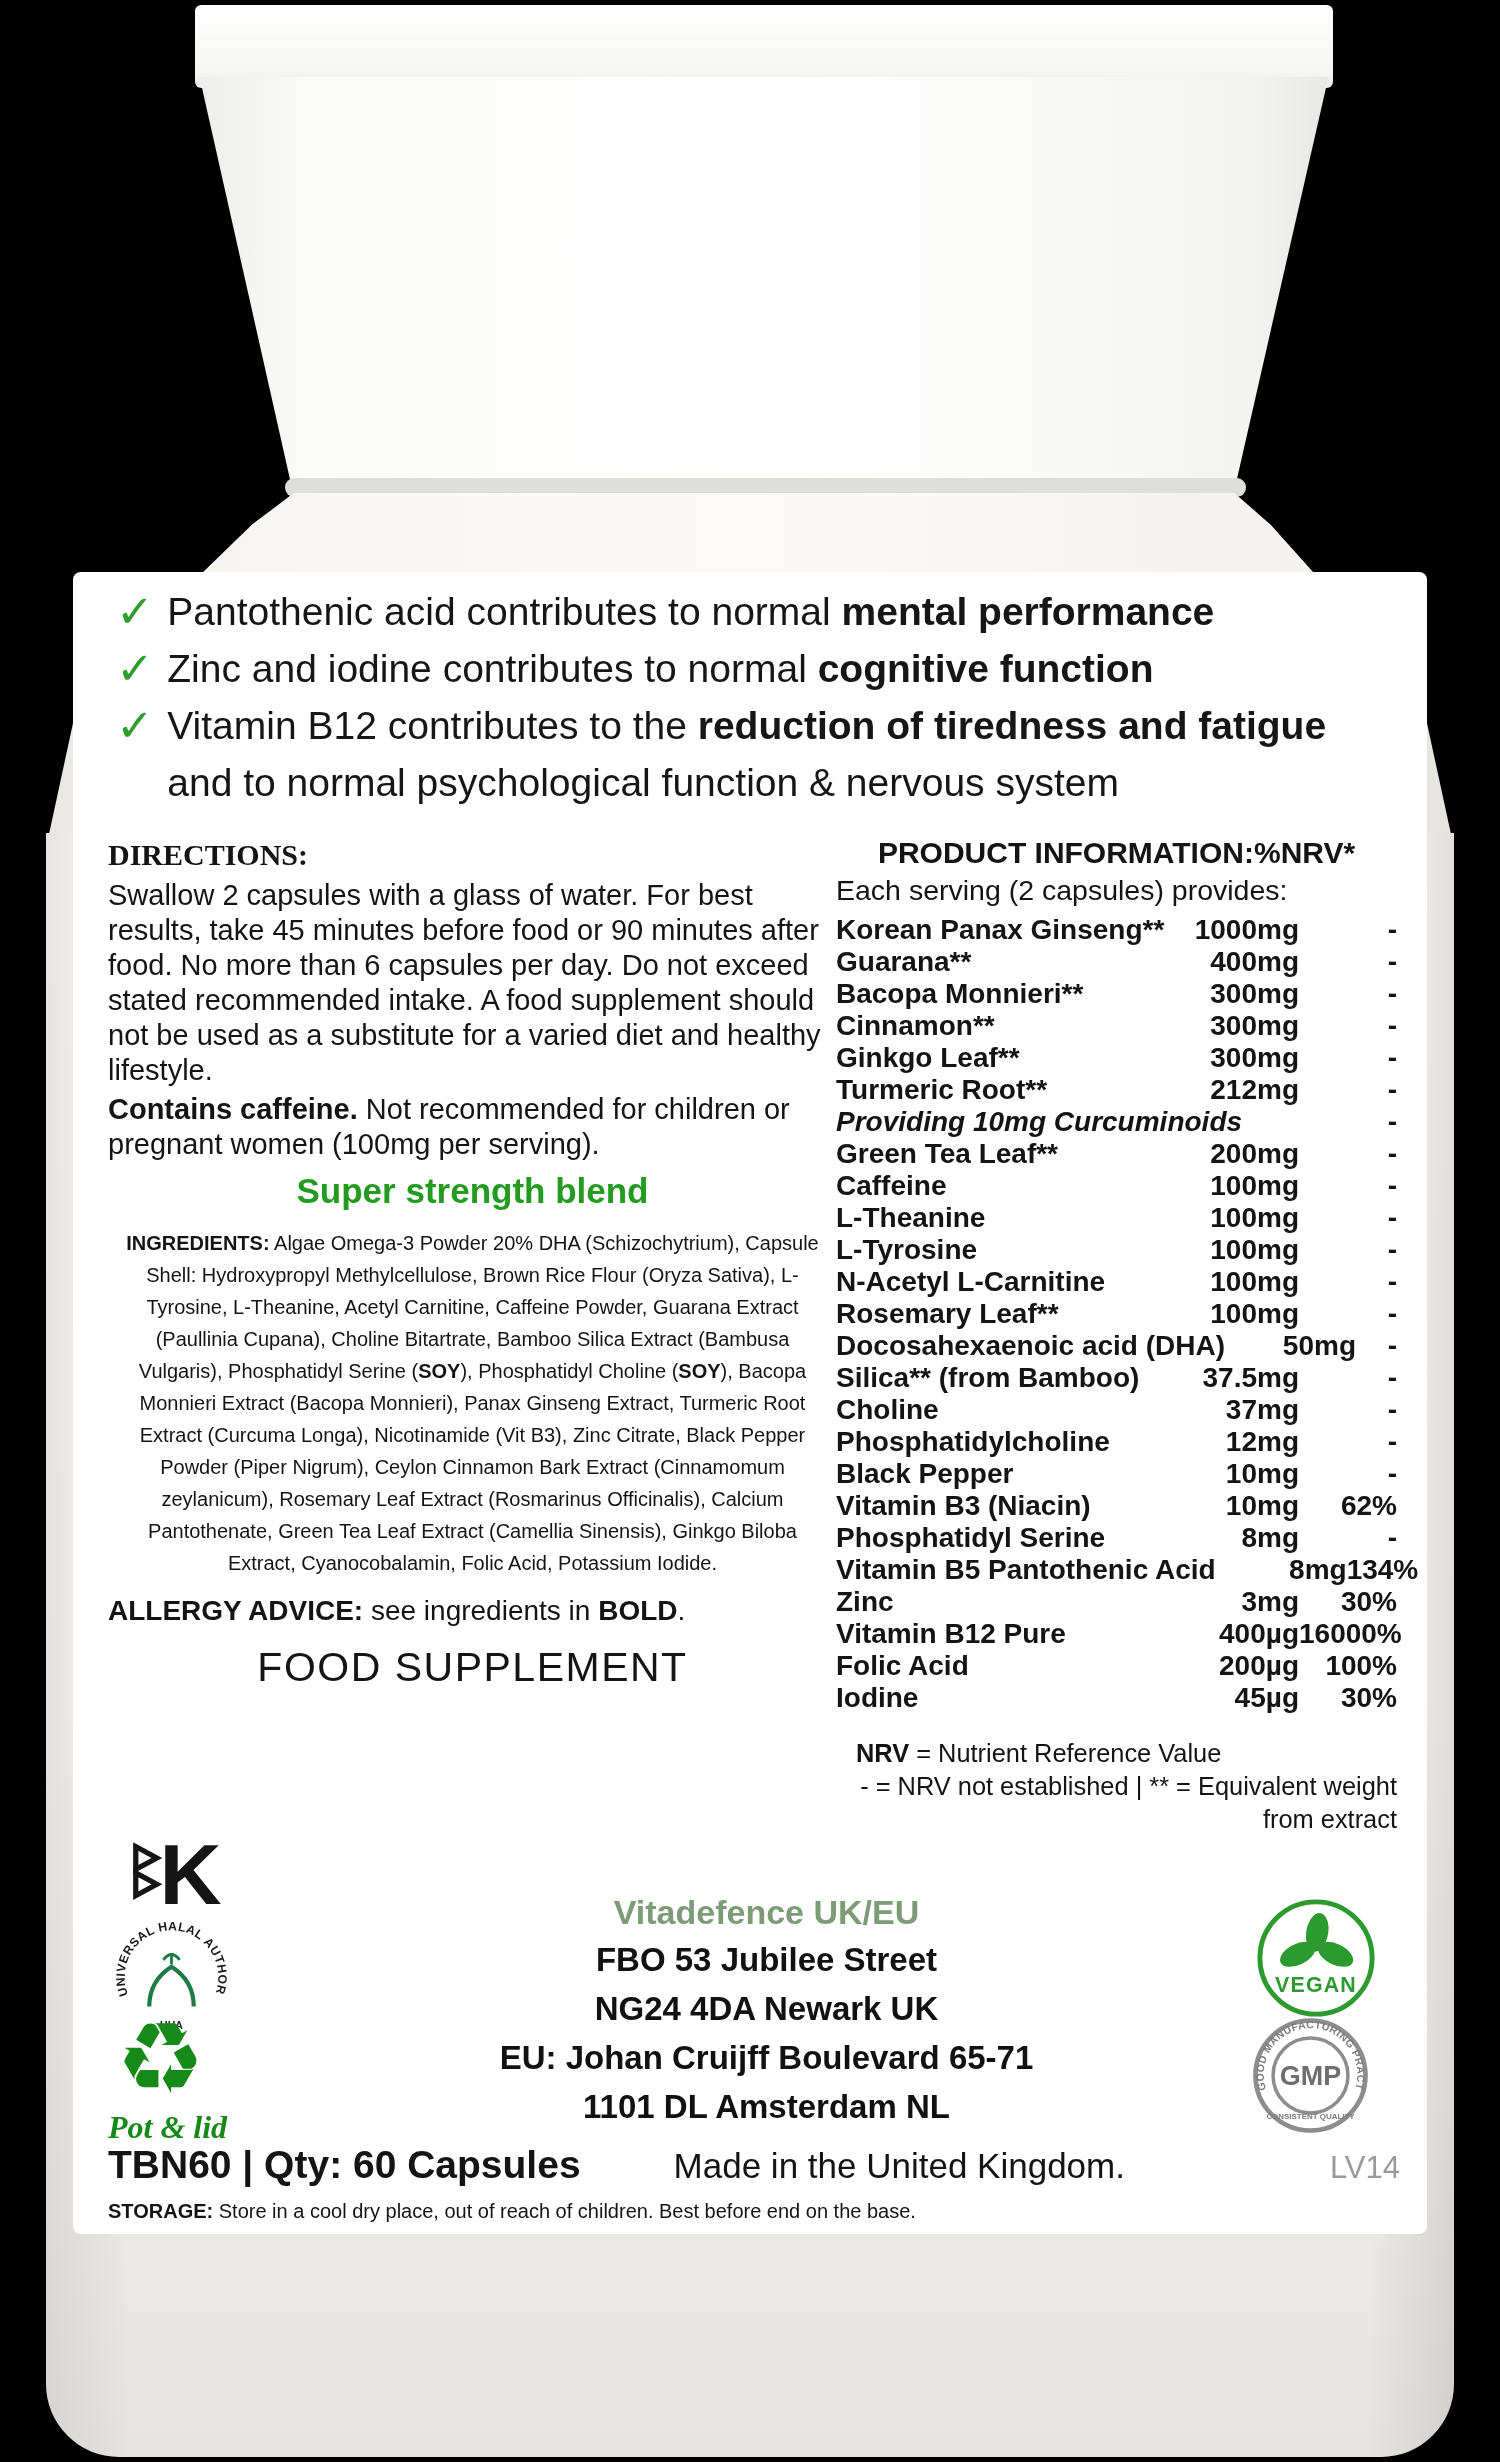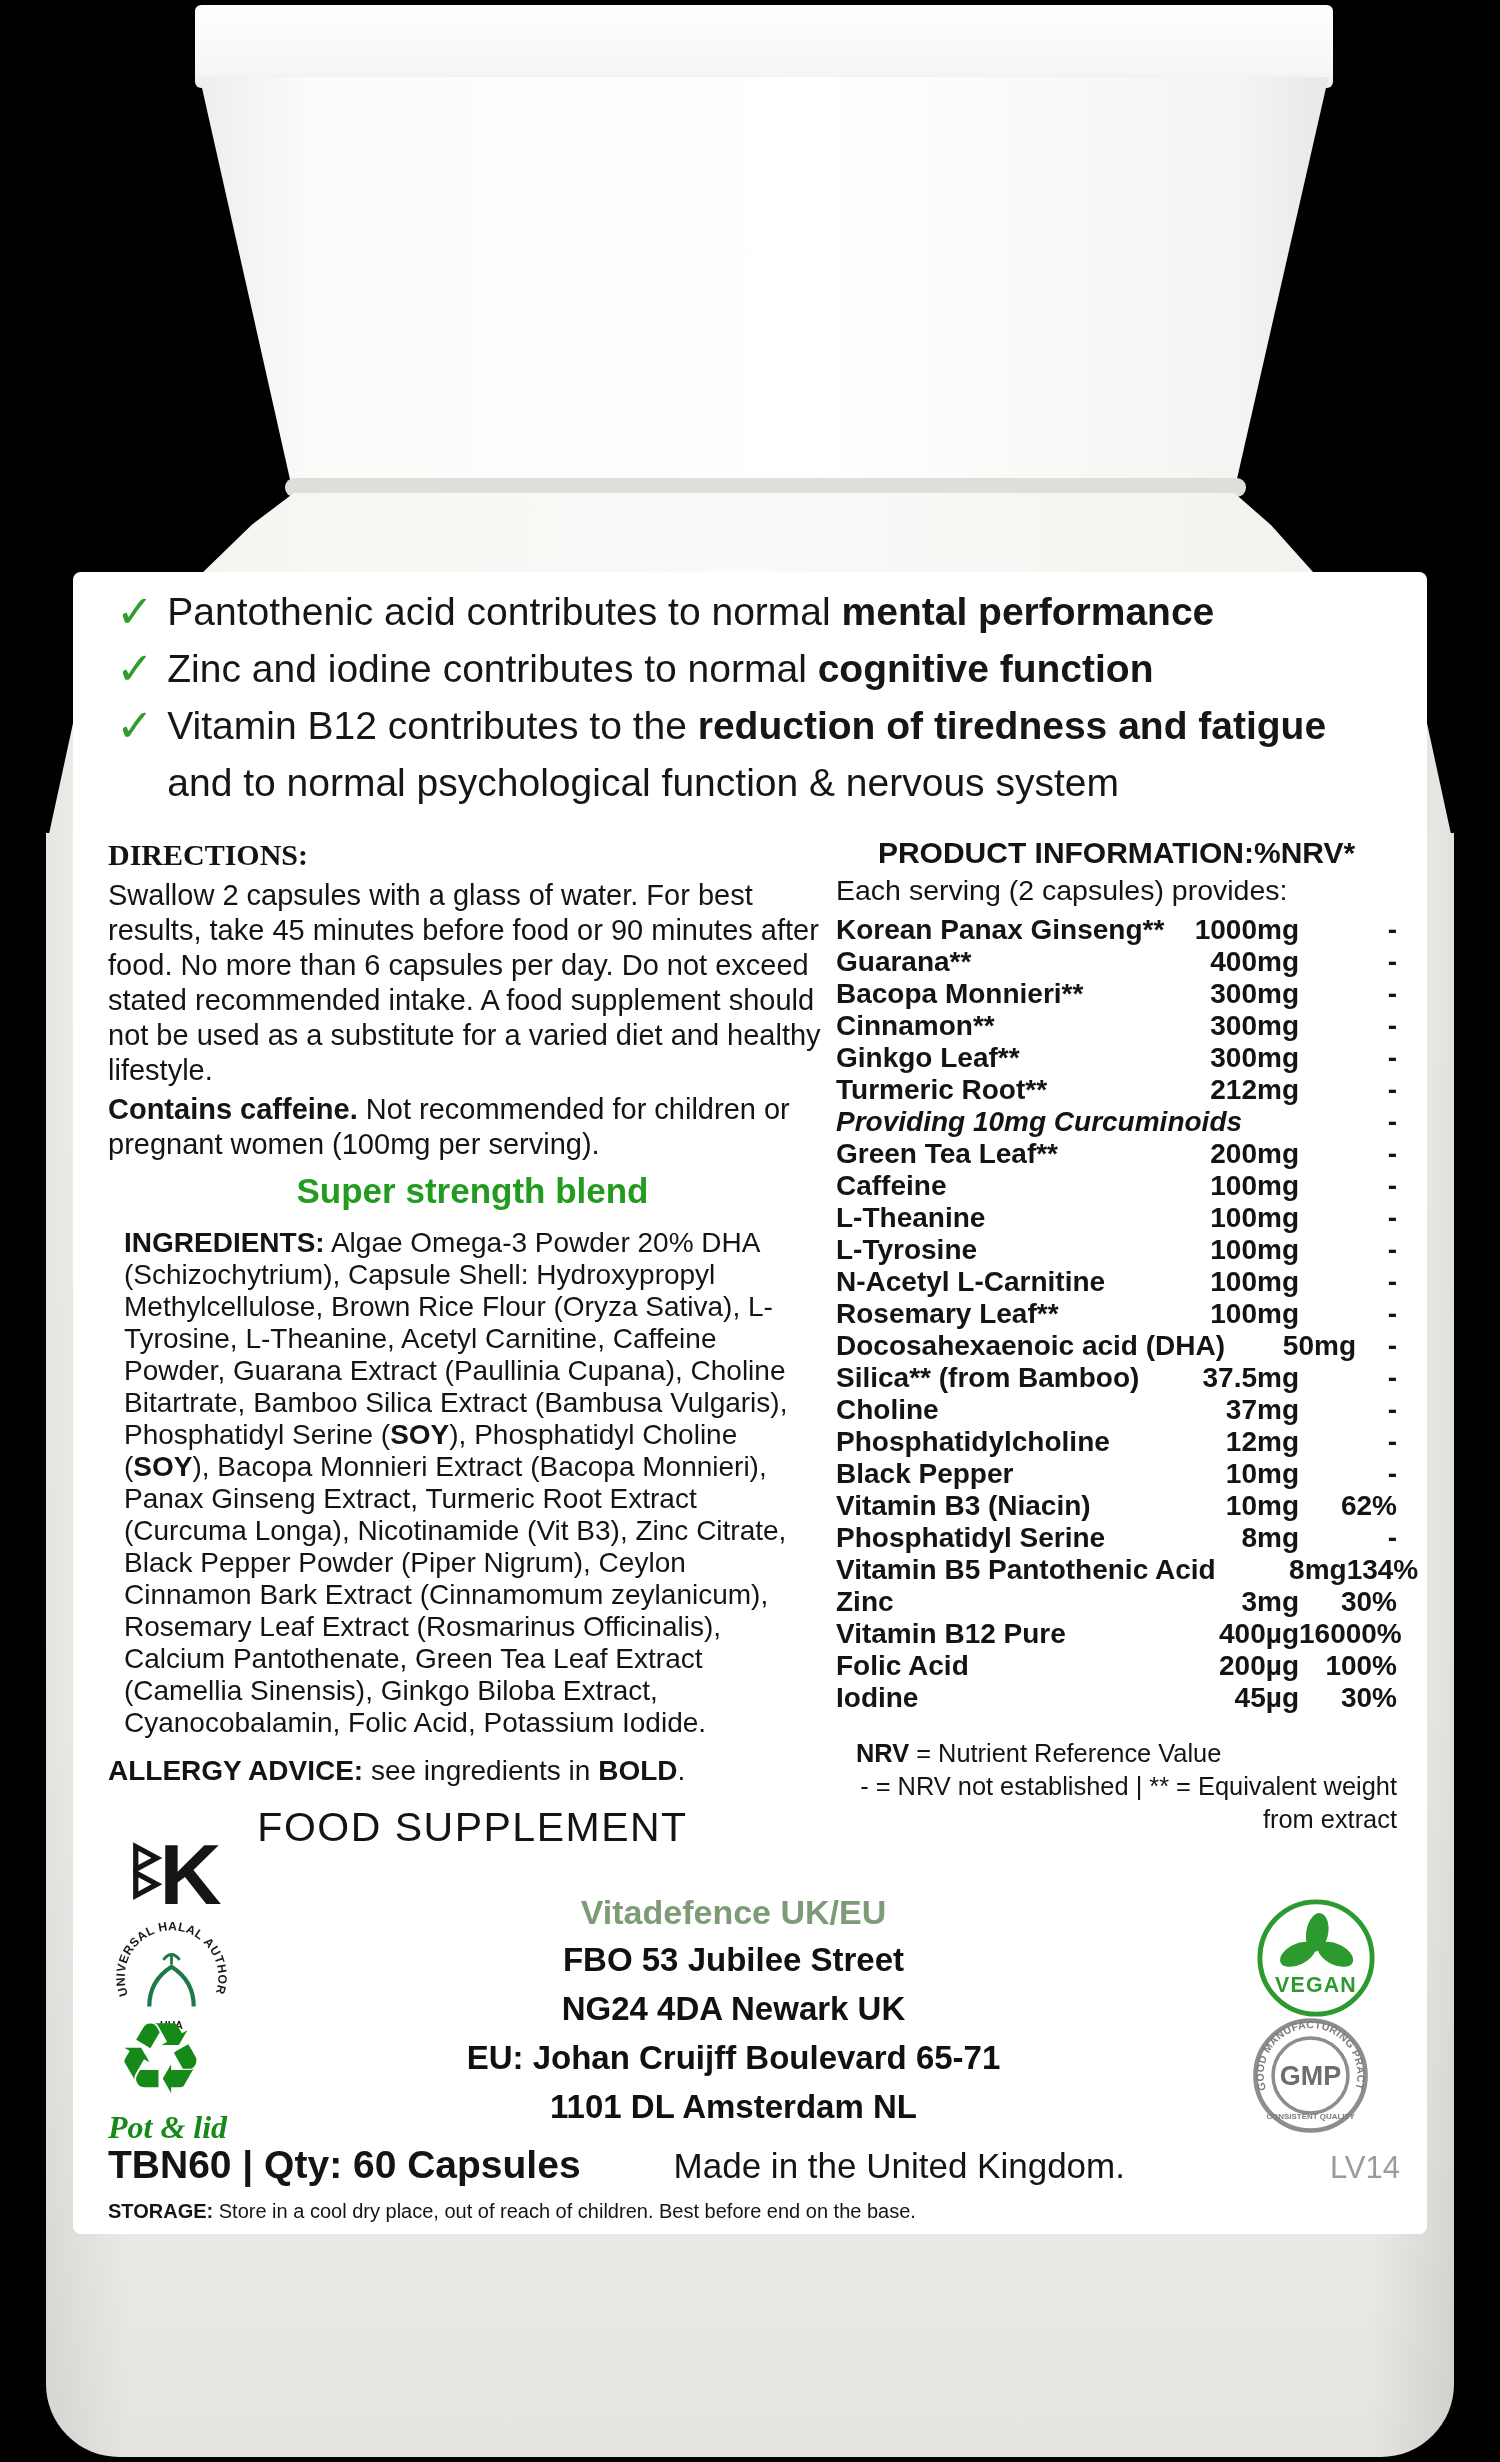--- a/index.html
+++ b/index.html
@@ -25,21 +25,21 @@
   #claims{left:116px;top:583px;width:1272px;}
   .claim{display:flex;gap:9.3px;font-size:39px;line-height:57px;color:#161616;}
   .claim .check{flex:0 0 42px;color:#2f9e2d;font-size:45px;font-weight:bold;line-height:57px;}
   .claim b{font-weight:bold;}
   
   #left-col{left:108px;top:836px;width:729px;}
   .section-h{font-size:30px;font-weight:bold;line-height:37px;margin:0;font-family:Liberation Serif, serif;}
   .para{font-size:29px;line-height:35px;margin:4.6px 0 0 0;}
   .para b{font-weight:bold;}
   #blend-h{font-size:35px;font-weight:bold;color:#229b1e;text-align:center;margin:9.3px 0 7.7px 0;line-height:40px;}
-  #ingredients{font-size:28px;line-height:32px;margin:16px;}
+  #ingredients{font-size:20px;line-height:32px;margin:16px;text-align:center;}
   #ingredients b{font-weight:bold;}
   #allergy{font-size:28px;line-height:32px;margin:4.6px 0 0 0;}
   #food-supplement{font-size:41px;letter-spacing:1.5px;text-align:center;margin-top:17px;line-height:46px;}
   
   #right-col{left:836px;top:836px;width:561px;}
   #pi-head{display:flex;justify-content:center;align-items:baseline;}
   #pi-head .h{font-size:30px;font-weight:bold;}
   #serving-line{font-size:28.5px;line-height:35px;margin-top:3.1px;}
   #pi-rows{margin-top:6.2px;}
   .pi-row{display:flex;align-items:center;font-size:28px;height:32px;font-weight:bold;}
@@ -49,21 +49,21 @@
   .pi-row.it .nm{font-style:italic;}
   #nrv-notes{margin-top:23px;font-size:25.4px;line-height:33px;}
   #nrv-notes .l1{padding-left:20px;}
   #nrv-notes .l2,#nrv-notes .l3{text-align:right;}
   
   #kosher{left:130px;top:1829px;}
   #uha{left:113px;top:1920px;}
   #recycle{left:116px;top:2009px;font-family:"DejaVu Sans",sans-serif;font-size:99px;line-height:99px;color:#168a18;}
   #potlid{left:108px;top:2109px;font-family:"Liberation Serif","DejaVu Serif",serif;
           font-style:italic;font-weight:bold;font-size:32px;color:#168a18;}
-  #brand{left:321px;top:1890px;width:825px;text-align:center;}
+  #brand{left:354px;top:1890px;width:825px;text-align:center;}
   #brand-name{font-size:34px;font-weight:bold;color:#7e9b78;line-height:45px;}
   .addr-line{font-size:33px;font-weight:bold;line-height:49px;color:#111;}
   #vegan{left:1255px;top:1897px;}
   #gmp{left:1252px;top:2017px;}
   #tbn-row{left:108px;top:2143px;width:1292px;display:flex;align-items:baseline;}
   #sku{font-size:39px;font-weight:bold;}
   #made-in{font-size:35px;margin-left:93px;}
   #batch{font-size:31px;color:#9a9a9a;margin-left:auto;}
   #storage{left:108px;top:2194px;width:1303px;font-size:20px;line-height:34px;}
   #storage b{font-weight:bold;}

